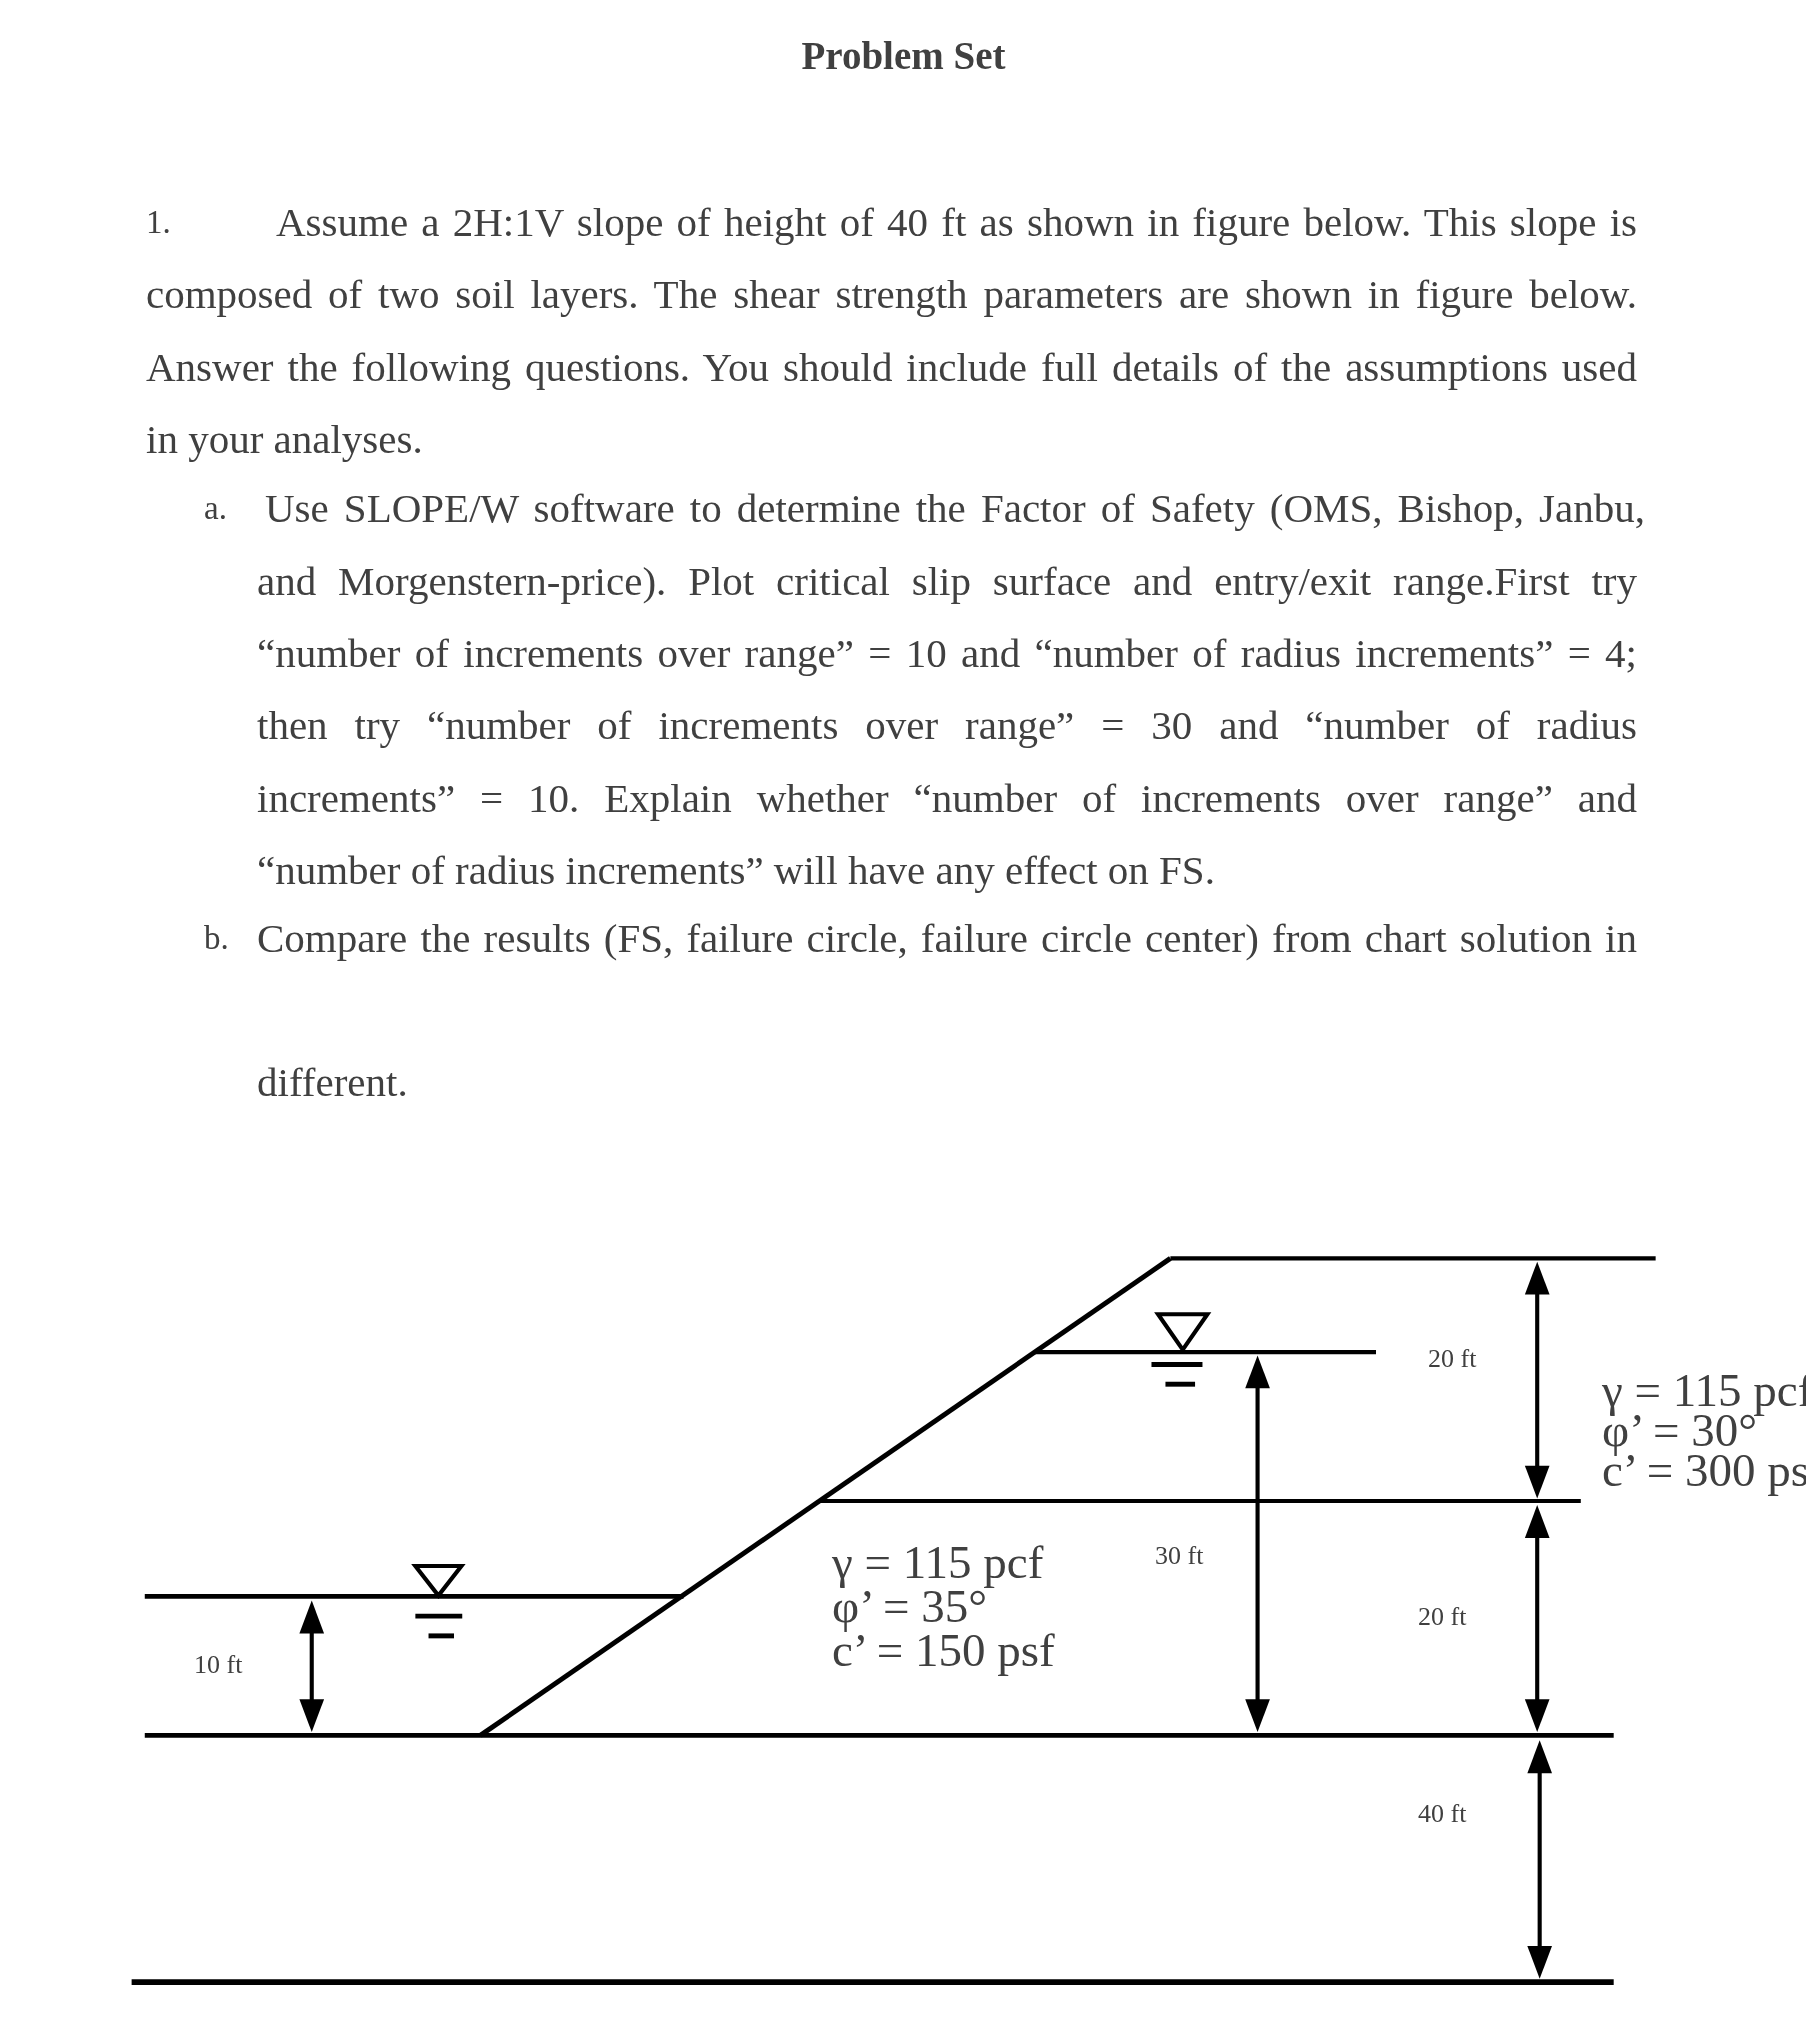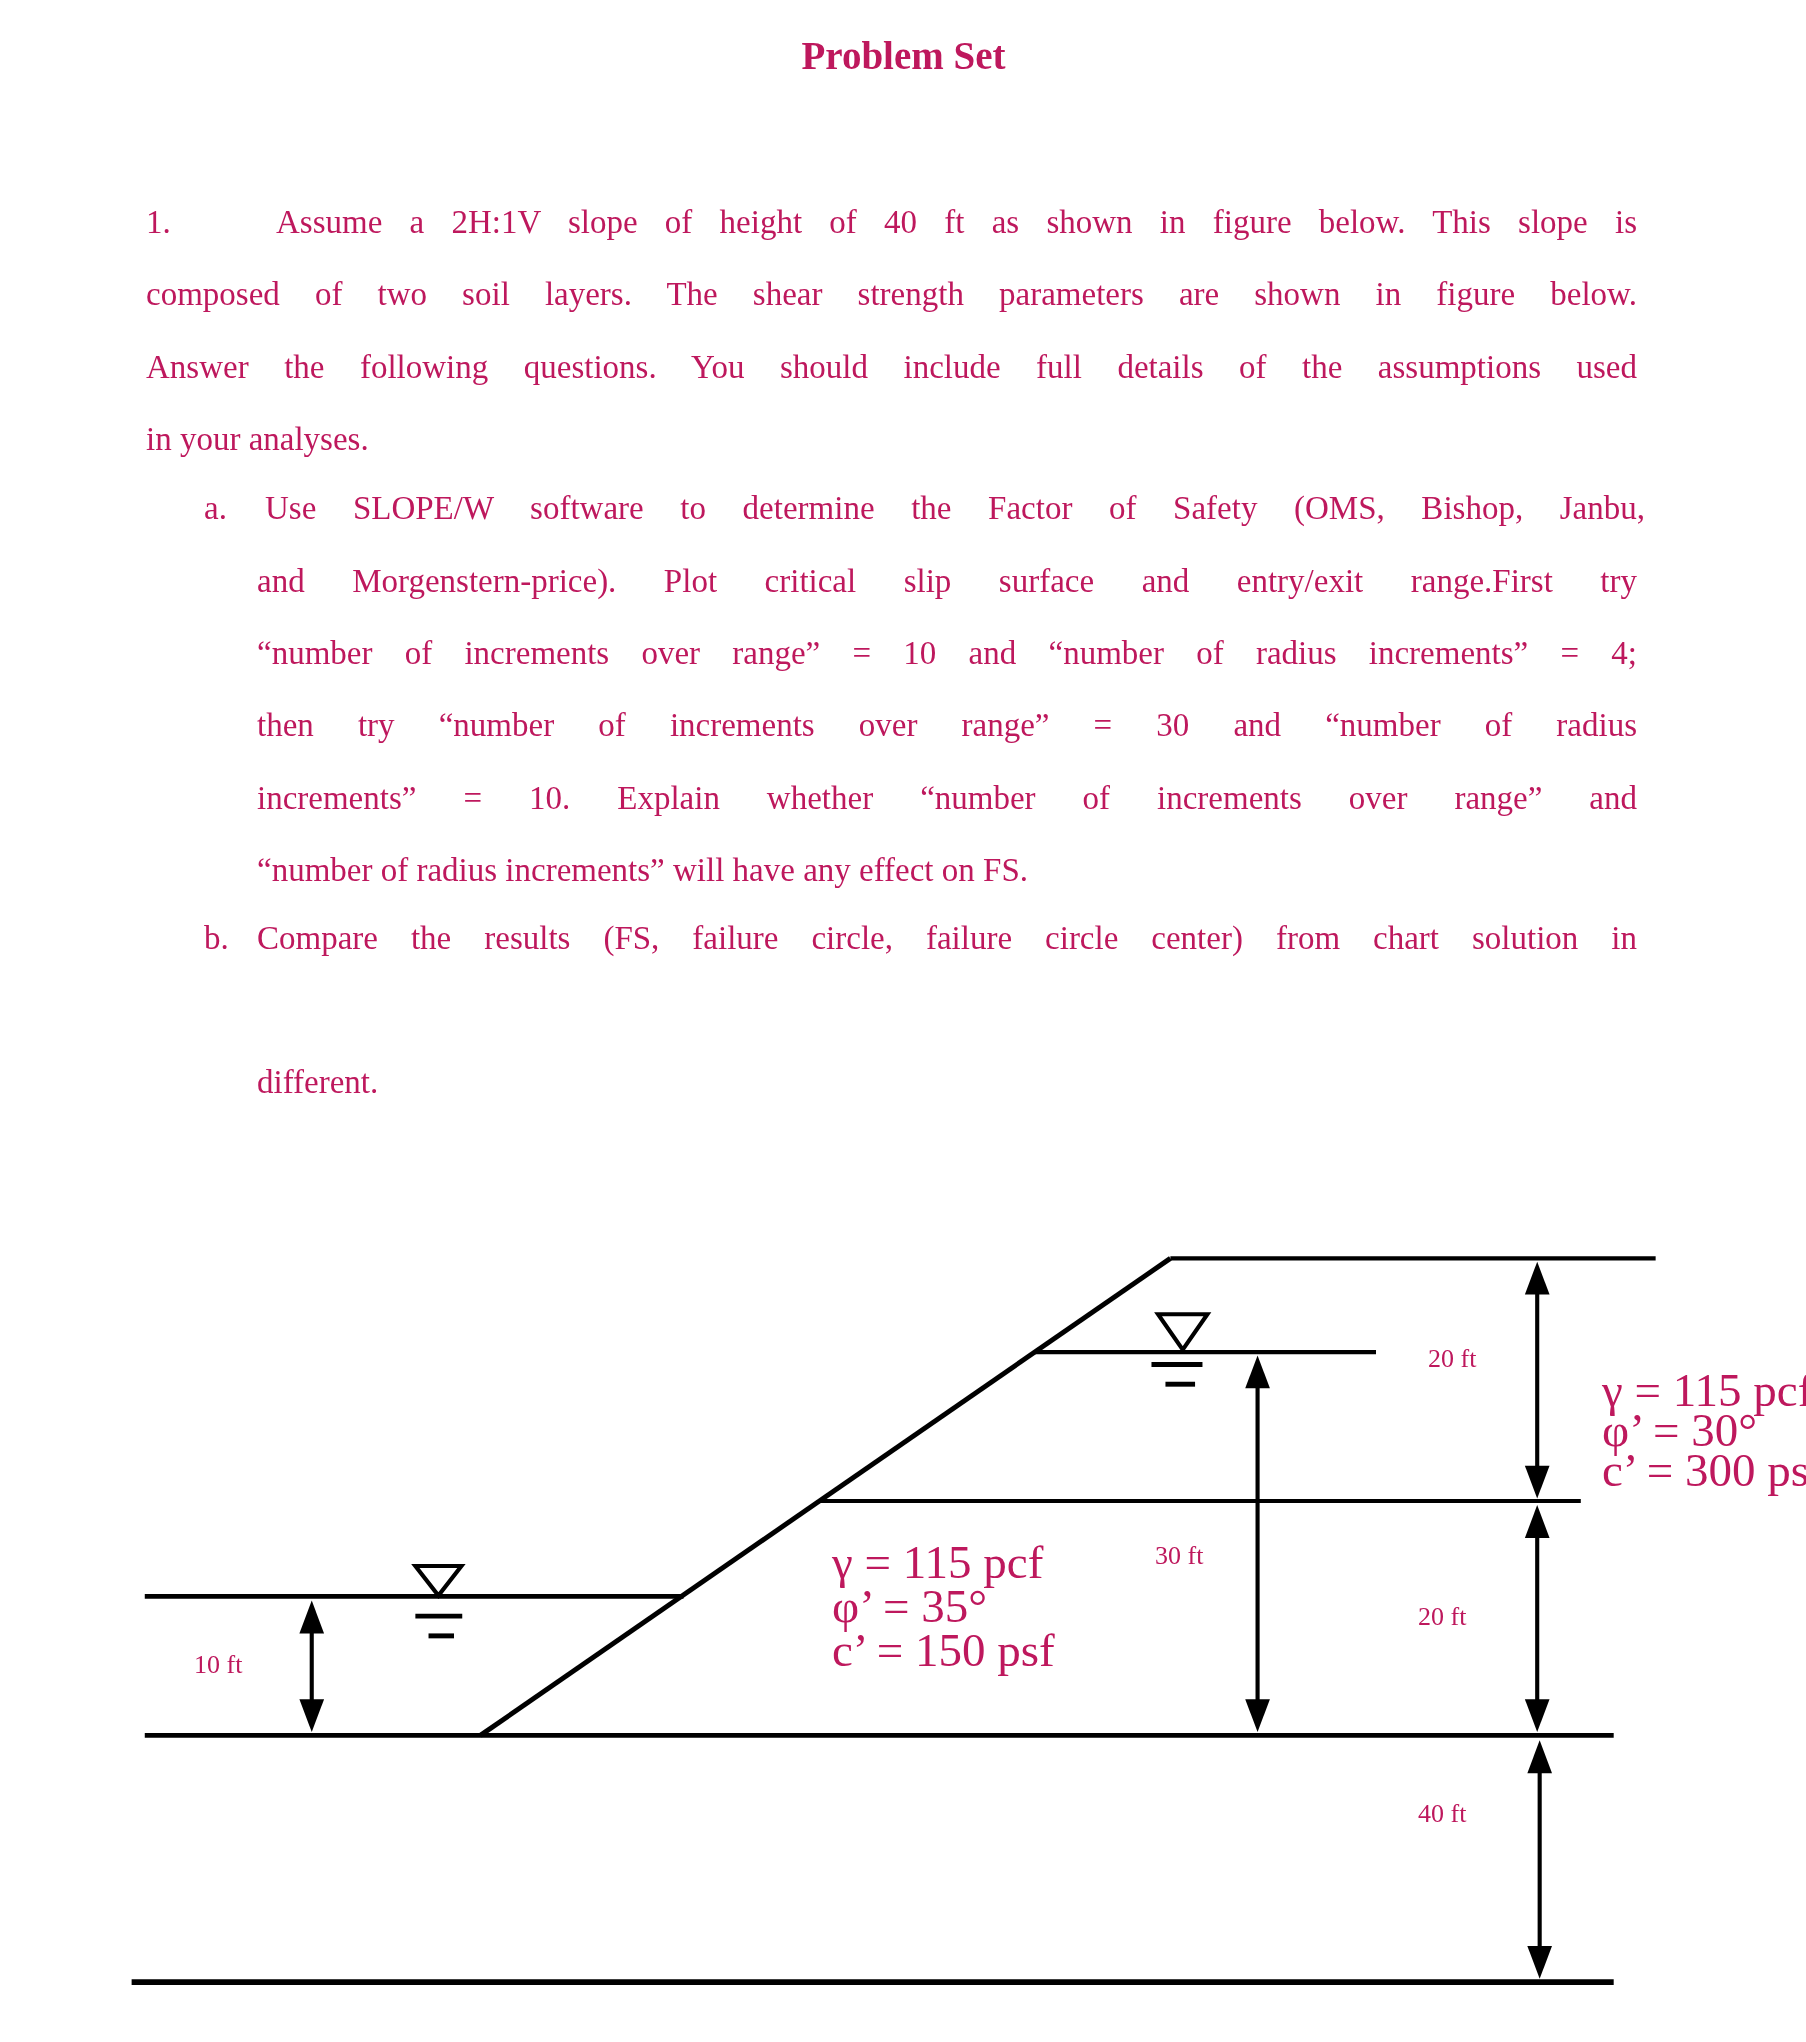--- a/index.html
+++ b/index.html
@@ -1,31 +1,31 @@
 <!DOCTYPE html>
 <html style="font-size:13px"><head>
 <meta charset="utf-8">
 <style>
   html,body { margin:0; padding:0; background:#888; }
   .page {
     position:relative;
     width:1807px; height:2043px;
     background:#ffffff;
     font-family:"Liberation Serif","DejaVu Serif",serif;
-    color:#be185d;
+    color:#404040;
     overflow:hidden;
   }
   .title {
     position:absolute; left:0; right:0; top:33px;
     text-align:center;
     font-size:39px; font-weight:bold;
   }
   .bodyline {
     position:absolute;
-    font-size:33px;
+    font-size:41px;
     line-height:46px;
     height:48px;
     overflow:hidden;
   }
   .just {
     text-align:justify;
     text-align-last:justify;
   }
   .marker { position:absolute; font-size:33px; line-height:46px; }
   .figlabel {

